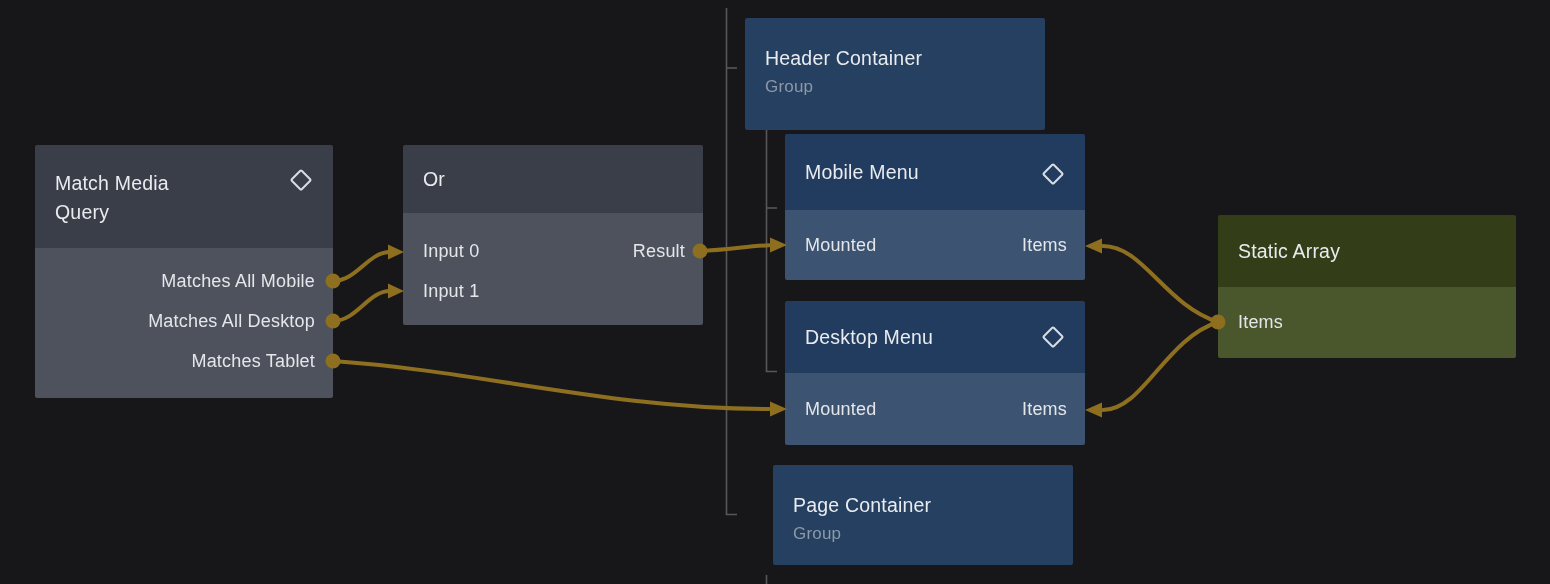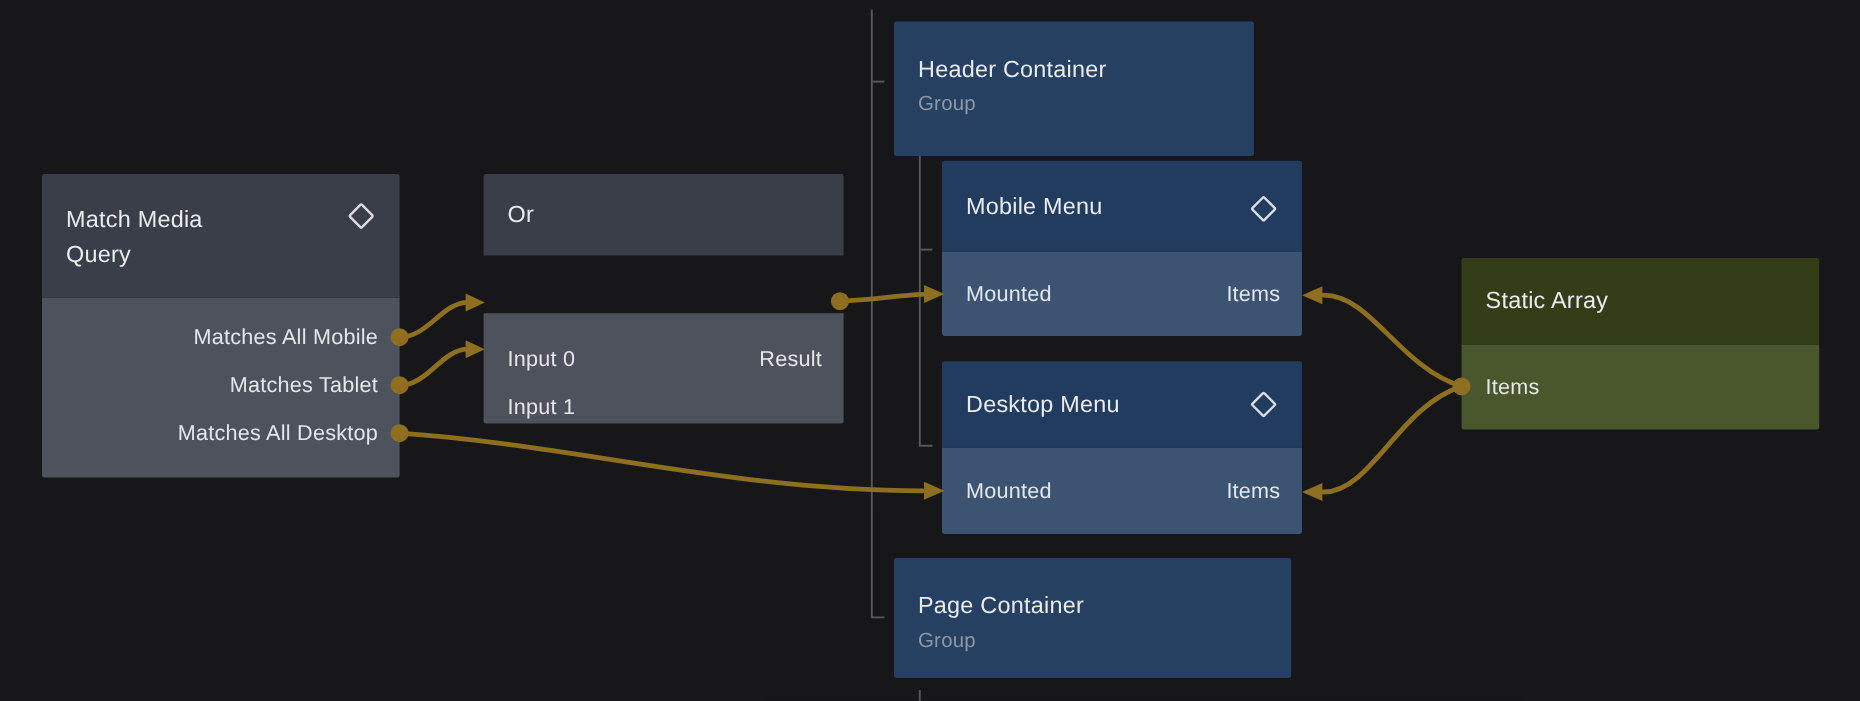--- a/index.html
+++ b/index.html
@@ -85,33 +85,33 @@
   <div class="node gray" style="left:35px;top:145px;width:298px;">
     <div class="node-header block" style="height:103px;box-sizing:border-box;">
       <div class="node-title" style="max-width:150px;">Match Media Query</div>
       <span class="diamond" style="right:24px;top:27px;"></span>
     </div>
     <div class="node-body" style="height:150px;box-sizing:border-box;padding-top:13px;">
       <div class="port-row right">
         <span>Matches All Mobile</span>
       </div>
       <div class="port-row right">
+        <span>Matches All Desktop</span>
+      </div>
+      <div class="port-row right">
         <span>Matches Tablet</span>
-      </div>
-      <div class="port-row right">
-        <span>Matches All Desktop</span>
       </div>
     </div>
   </div>
 
   <div class="node gray" style="left:403px;top:145px;width:300px;">
     <div class="node-header" style="height:68px;">
       <div class="node-title">Or</div>
     </div>
-    <div class="node-body" style="height:92px;box-sizing:border-box;padding-top:18px;margin-top:48px;">
+    <div class="node-body" style="height:112px;box-sizing:border-box;padding-top:18px;">
       <div class="port-row split">
         <span>Input 0</span>
         <span>Result</span>
       </div>
       <div class="port-row left">
         <span>Input 1</span>
       </div>
     </div>
   </div>
 
@@ -139,21 +139,21 @@
       <span class="diamond" style="right:24px;top:28px;"></span>
     </div>
     <div class="node-body" style="height:72px;box-sizing:border-box;padding-top:16px;">
       <div class="port-row split">
         <span>Mounted</span>
         <span>Items</span>
       </div>
     </div>
   </div>
 
-  <div class="node group" style="left:745px;top:465px;width:331px;height:100px;">
+  <div class="node group" style="left:773px;top:465px;width:300px;height:100px;">
     <div class="node-title" style="line-height:27px;">Page Container</div>
     <div class="node-subtitle">Group</div>
   </div>
 
   <div class="node green" style="left:1218px;top:215px;width:298px;">
     <div class="node-header" style="height:72px;">
       <div class="node-title">Static Array</div>
     </div>
     <div class="node-body" style="height:71px;box-sizing:border-box;padding-top:15px;">
       <div class="port-row left">

